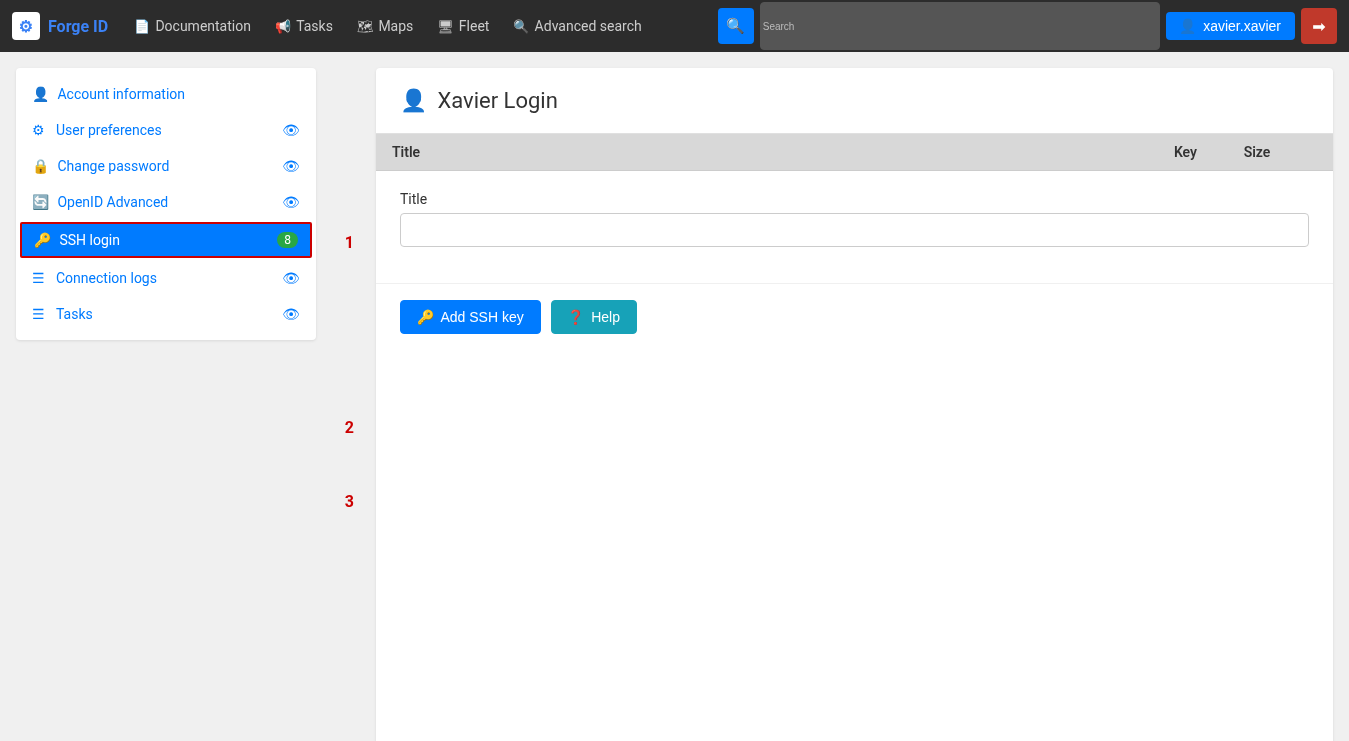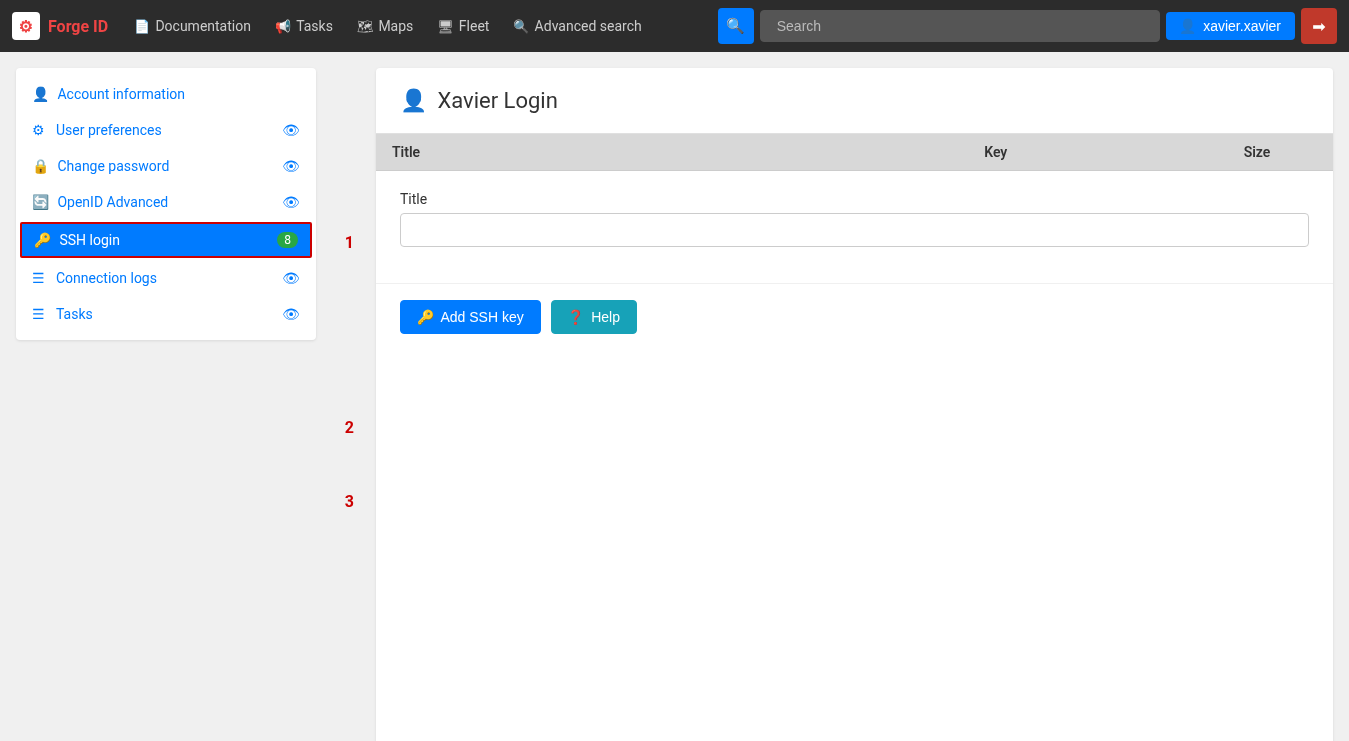--- a/index.html
+++ b/index.html
@@ -11,21 +11,21 @@
       display: flex;
       align-items: center;
       height: 52px;
       padding: 0 12px;
       gap: 4px;
     }
     .navbar-brand {
       display: flex;
       align-items: center;
       gap: 8px;
-      color: #ef4444;
+      color: #3b82f6;
       font-size: 16px;
       font-weight: bold;
       margin-right: 12px;
       text-decoration: none;
     }
     .brand-icon {
       width: 28px;
       height: 28px;
       background: #fff;
       border-radius: 4px;
@@ -61,27 +61,27 @@
       height: 36px;
       border-radius: 4px;
       cursor: pointer;
       font-size: 15px;
       display: flex;
       align-items: center;
       justify-content: center;
     }
     .search-input {
       width: 400px;
-      height: 32px;
+      height: 48px;
       border: 1px solid #555;
       background: #555;
       color: #fff;
       border-radius: 4px;
-      padding: 0 16px;
-      font-size: 14px;
+      padding: 0 2px;
+      font-size: 10px;
     }
     .search-input::placeholder { color: #bbb; }
 
     .user-btn {
       background: #007bff;
       border: none;
       color: #fff;
       padding: 6px 14px;
       border-radius: 4px;
       cursor: pointer;
@@ -186,21 +186,21 @@
     .table-header {
       display: grid;
       grid-template-columns: 1fr 1fr 120px;
       background: #d8d8d8;
       padding: 10px 16px;
       font-weight: 600;
       font-size: 14px;
       color: #333;
       border-bottom: 1px solid #ccc;
     }
-    .table-header .col-key { text-align: center; }
+    .table-header .col-key { text-align: right; }
     .table-header .col-size { text-align: center; }
 
     .form-section {
       padding: 20px 24px;
     }
     .form-group {
       margin-bottom: 16px;
     }
     .form-label {
       display: block;

